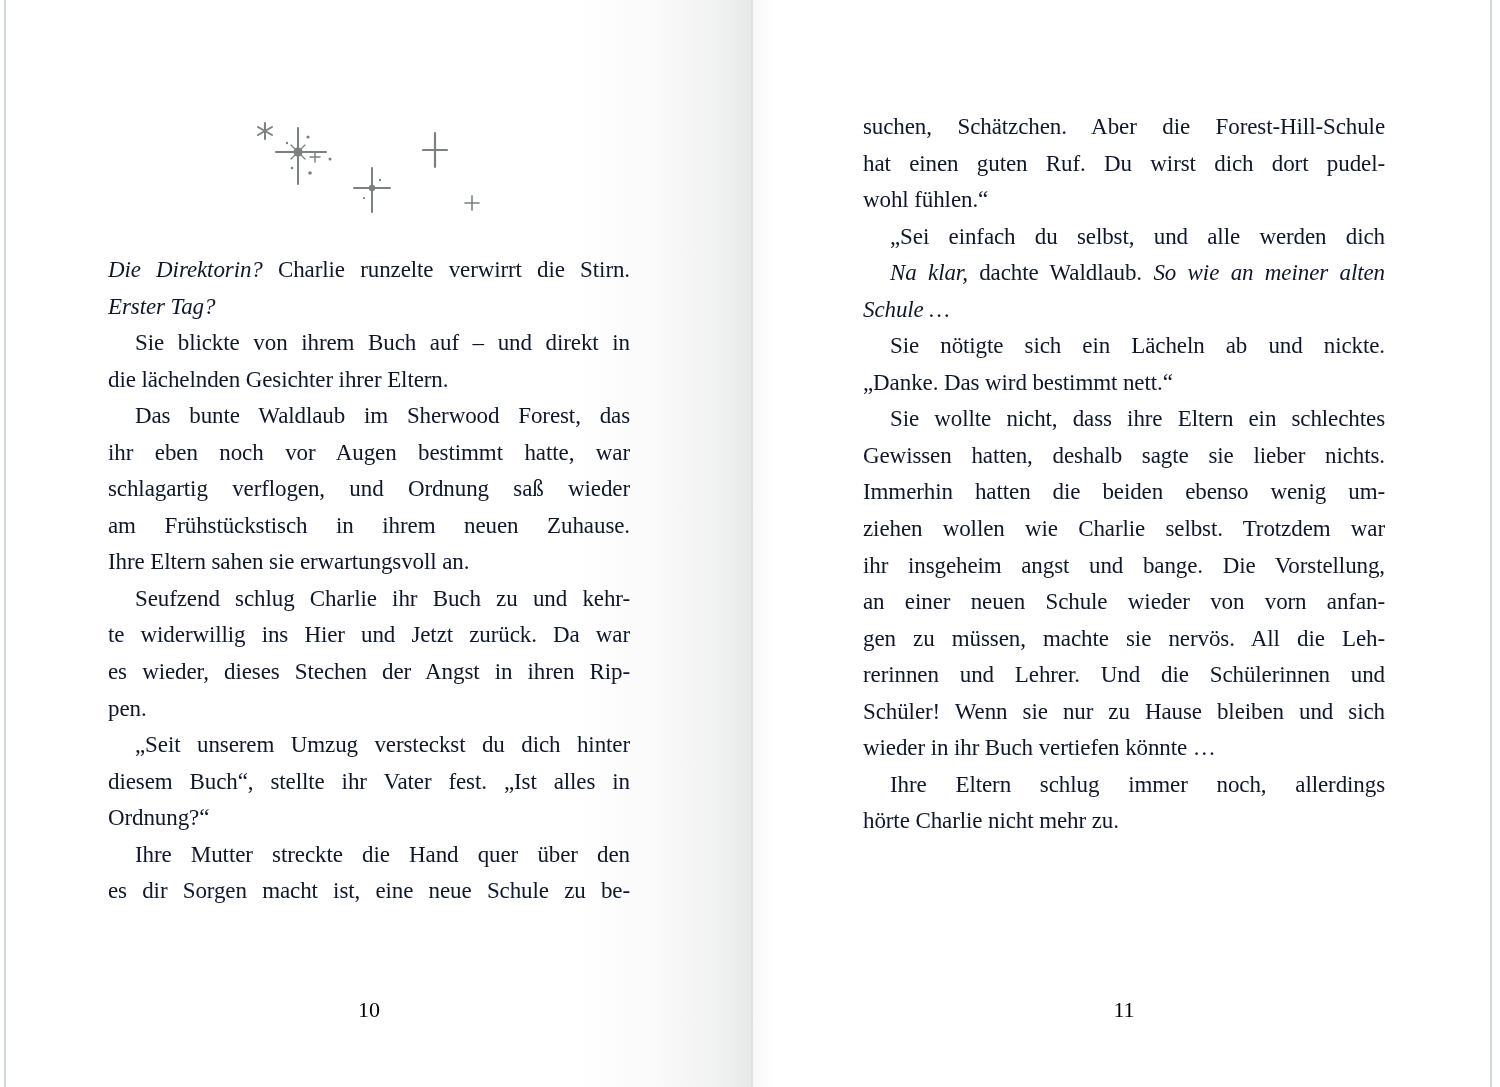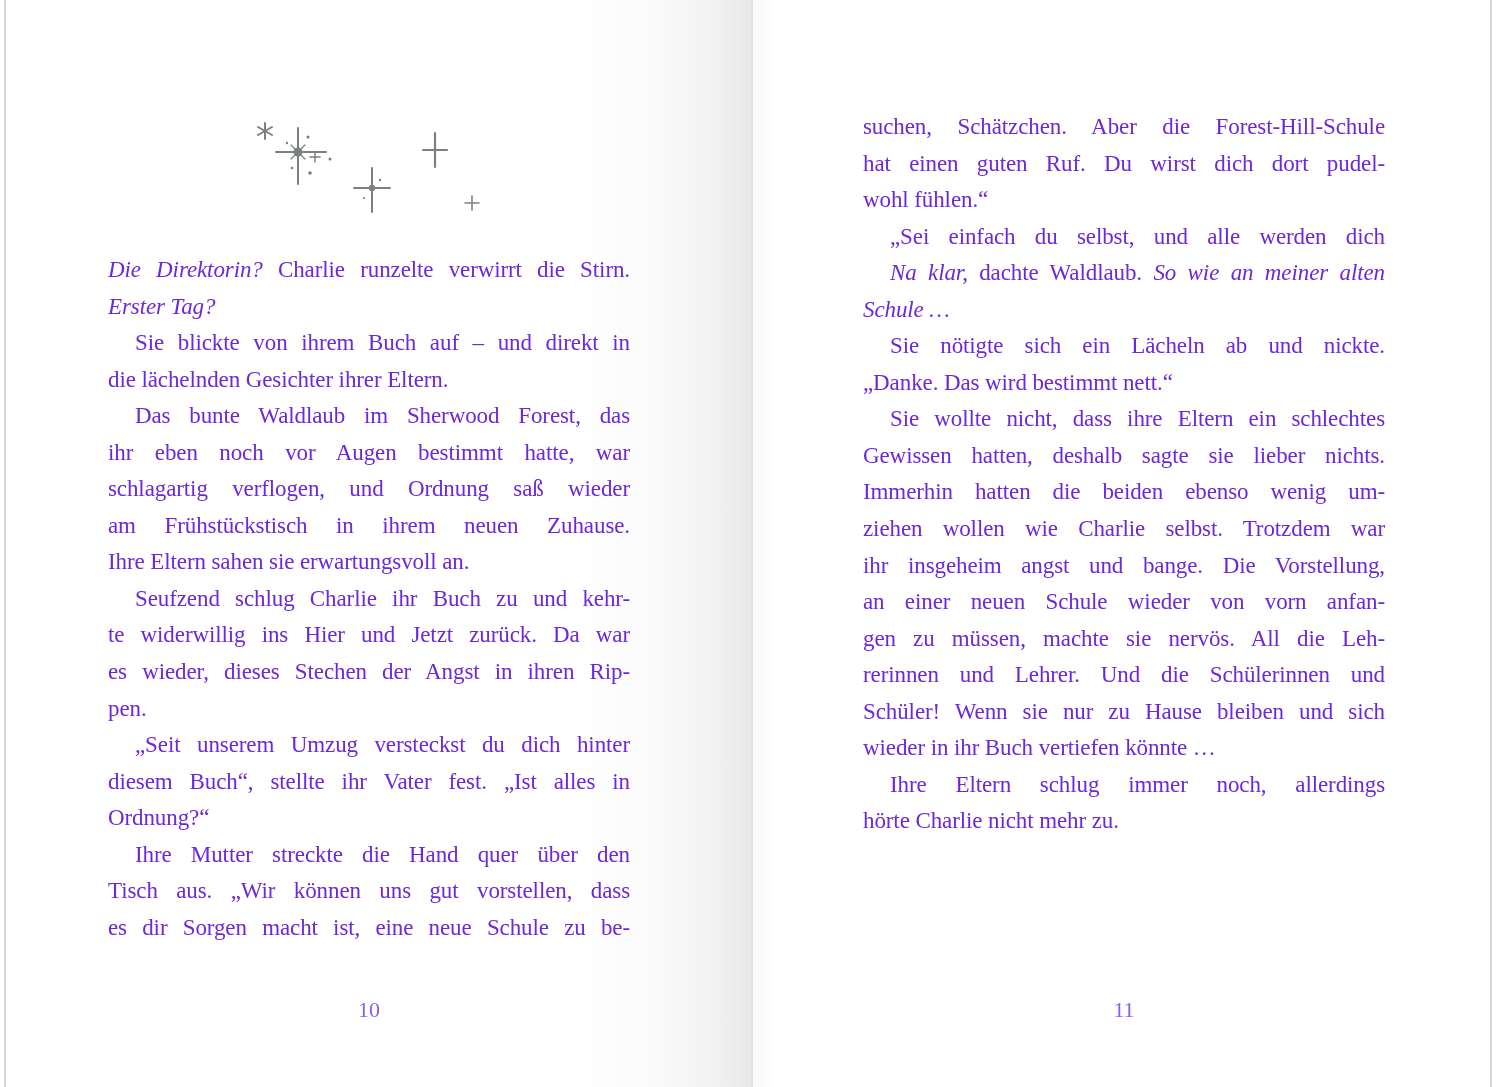--- a/index.html
+++ b/index.html
@@ -47,21 +47,21 @@
   .outer-edge.left  { left: 4px; }
   .outer-edge.right { left: 1490px; }
 
   .page { position: absolute; top: 0; height: 100%; }
   .page.left  { left: 0;     width: 751px; padding-left: 16px; }
   .page.right { left: 752px; width: 748px; }
 
   .textblock {
     position: absolute;
     width: 522px;
-    color: #6d28d9;
+    color: #0f172a;
     font-size: 23px;
     letter-spacing: -0.1px;
   }
   .page.left  .textblock { left: 108px; top: 252px; }
   .page.right .textblock { left: 111px; top: 109px; }
 
   .line {
     height: 36.55px;
     line-height: 36.55px;
     white-space: normal;
@@ -70,21 +70,21 @@
   .line.justify { text-align: justify; text-align-last: justify; }
   .line.indent  { text-indent: 27px; }
   .it { font-style: italic; }
 
   .page-number {
     position: absolute;
     top: 997px;
     width: 522px;
     text-align: center;
     font-size: 22px;
-    color: #8b5cf6;
+    color: #000000;
   }
   .page.left  .page-number { left: 108px; }
   .page.right .page-number { left: 111px; }
 
   .stars {
     position: absolute;
     left: 240px; top: 112px;
     overflow: visible;
   }
 </style>
@@ -155,21 +155,20 @@
         <div class="line justify"><span>am Frühstückstisch in ihrem neuen Zuhause.</span></div>
         <div class="line"><span>Ihre Eltern sahen sie erwartungsvoll an.</span></div>
         <div class="line justify indent"><span>Seufzend schlug Charlie ihr Buch zu und kehr-</span></div>
         <div class="line justify"><span>te widerwillig ins Hier und Jetzt zurück. Da war</span></div>
         <div class="line justify"><span>es wieder, dieses Stechen der Angst in ihren Rip-</span></div>
         <div class="line"><span>pen.</span></div>
         <div class="line justify indent"><span>„Seit unserem Umzug versteckst du dich hinter</span></div>
         <div class="line justify"><span>diesem Buch“, stellte ihr Vater fest. „Ist alles in</span></div>
         <div class="line"><span>Ordnung?“</span></div>
         <div class="line justify indent"><span>Ihre Mutter streckte die Hand quer über den</span></div>
-        <div class="line justify"><span>Tisch aus. „Wir können uns gut vorstellen, dass</span></div>
         <div class="line justify"><span>es dir Sorgen macht ist, eine neue Schule zu be-</span></div>
       </div>
     <div class="page-number">10</div>
   </section>
 
   <section class="page right">
     <div class="textblock" id="right-lines">
         <div class="line justify"><span>suchen, Schätzchen. Aber die Forest-Hill-Schule</span></div>
         <div class="line justify"><span>hat einen guten Ruf. Du wirst dich dort pudel-</span></div>
         <div class="line"><span>wohl fühlen.“</span></div>

